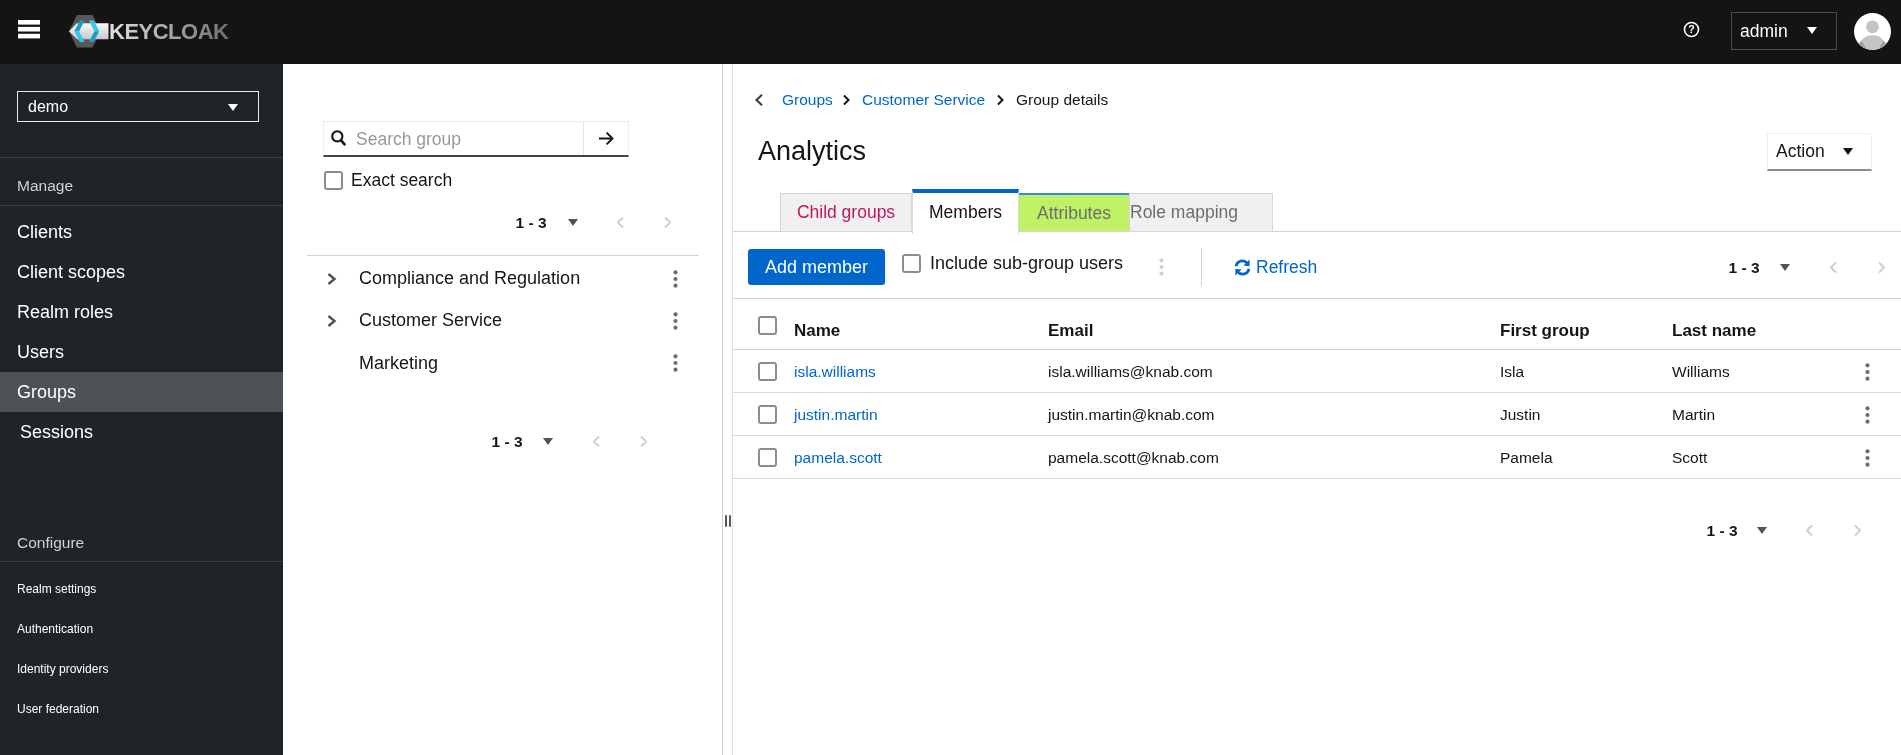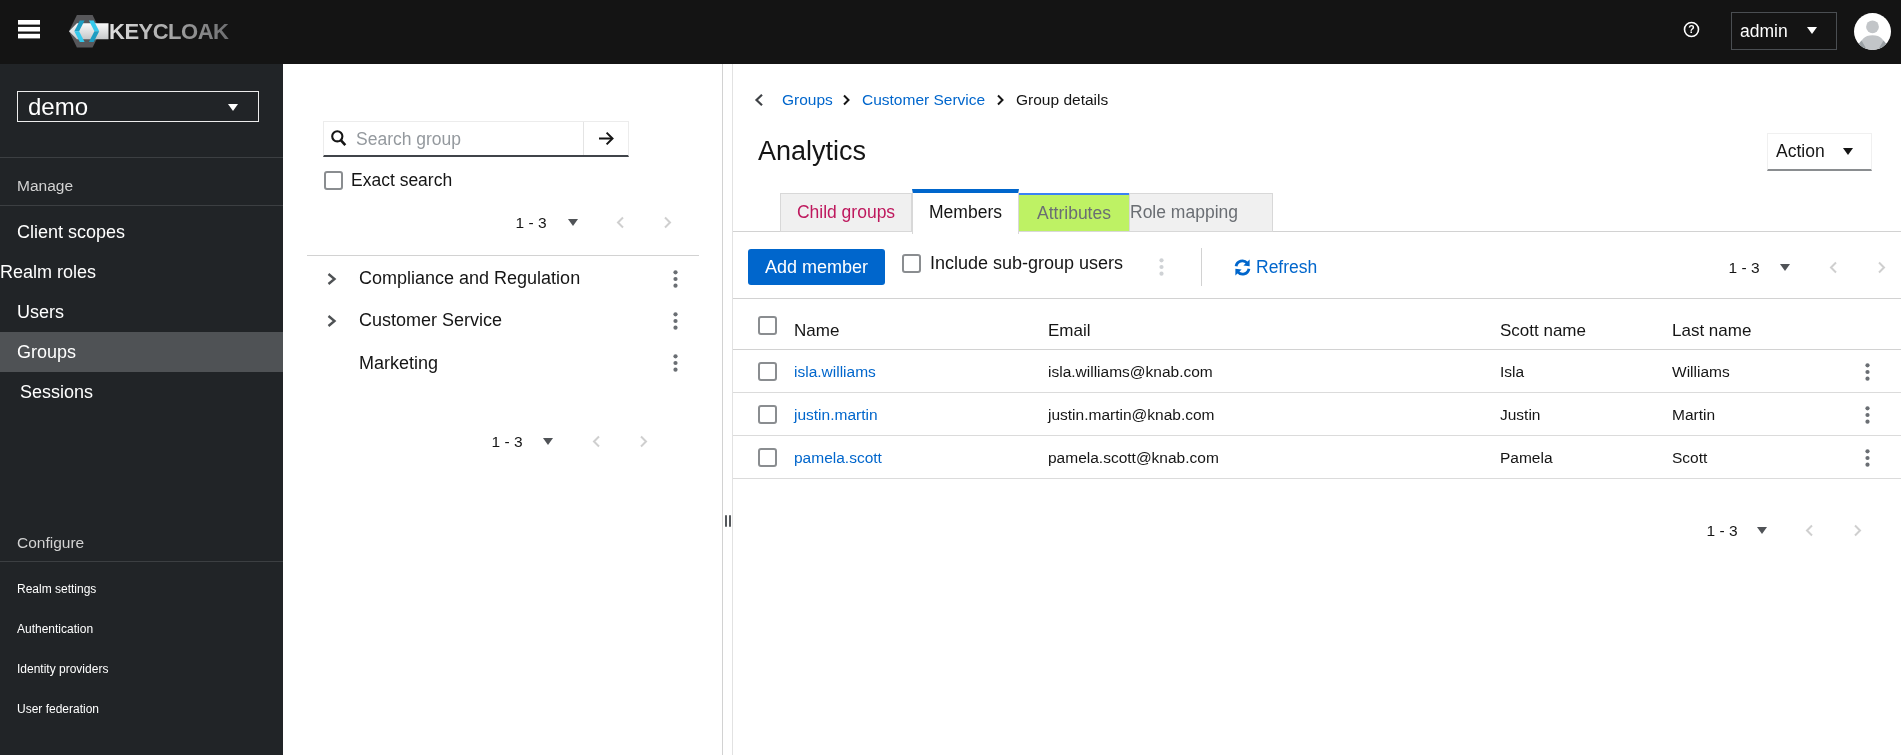--- a/index.html
+++ b/index.html
@@ -2,21 +2,21 @@
 <html><head>
 <meta charset="utf-8">
 <style>
 *{margin:0;padding:0;box-sizing:border-box}
 html,body{width:1901px;height:755px;overflow:hidden}
 body{font-family:"Liberation Sans",sans-serif;position:relative;background:#fff;color:#151515}
 .a{position:absolute}
 .caret{width:0;height:0;border-left:5.5px solid transparent;border-right:5.5px solid transparent;border-top:7px solid #505357}
 .cb{background:#fff;border:2px solid #8a8d90;border-radius:3px}
 .lnk{color:#0066cc;text-decoration:none}
-.b{font-weight:normal}
+.b{font-weight:bold}
 </style>
 </head>
 <body>
 
 <div class="a" style="left:0;top:0;width:1901px;height:64px;background:#141414">
   <svg class="a" style="left:18px;top:20px" width="22" height="19" viewBox="0 0 22 19">
     <rect x="0" y="0" width="22" height="4.6" fill="#fff"></rect>
     <rect x="0" y="6.9" width="22" height="4.6" fill="#fff"></rect>
     <rect x="0" y="13.8" width="22" height="4.6" fill="#fff"></rect>
   </svg>
@@ -58,28 +58,29 @@
       <circle cx="18.5" cy="13.8" r="6.4" fill="#c2c5c8"></circle>
       <path d="M5.5 37 C5.5 26.5 10.5 22.2 18.5 22.2 C26.5 22.2 31.5 26.5 31.5 37 Z" fill="#c2c5c8"></path>
       <path d="M2.5 37 L13 37 L7.5 27.5 C5 29.8 3.2 33 2.5 37 Z" fill="#9aa0a4"></path>
       <path d="M34.5 37 L24 37 L29.5 27.5 C32 29.8 33.8 33 34.5 37 Z" fill="#9aa0a4"></path>
     </g>
   </svg>
 </div>
 
 <div class="a" style="left:0;top:64px;width:283px;height:691px;background:#212427">
   <div class="a" style="left:17px;top:27px;width:242px;height:31px;border:1px solid #ededed"></div>
-  <div class="a" style="left:28px;top:27px;height:15px;line-height:31px;font-size:24px;color:#fff">demo</div>
+  <div class="a" style="left:28px;top:27px;height:15px;line-height:31px;font-size:16px;color:#fff">demo</div>
   <div class="a caret" style="left:228px;top:40px;border-top-color:#fff"></div>
   <div class="a" style="left:0;top:93px;width:283px;height:1px;background:#3c3f42"></div>
   <div class="a" style="left:17px;top:113px;font-size:15.5px;color:#d2d2d2">Manage</div>
   <div class="a" style="left:0;top:141px;width:283px;height:1px;background:#3c3f42"></div>
   <div class="a" style="left:0;top:148px;width:283px;font-size:18px;color:#fff">
+    <div style="height:40px;line-height:40px;padding-left:17px">Clients</div>
     <div style="height:40px;line-height:40px;padding-left:17px">Client scopes</div>
-    <div style="height:40px;line-height:40px;">Realm roles</div>
+    <div style="height:40px;line-height:40px;padding-left:17px">Realm roles</div>
     <div style="height:40px;line-height:40px;padding-left:17px">Users</div>
     <div style="height:40px;line-height:40px;padding-left:17px;background:#4f5255">Groups</div>
     <div style="height:40px;line-height:40px;padding-left:20px">Sessions</div>
   </div>
   <div class="a" style="left:17px;top:470px;font-size:15.5px;color:#d2d2d2">Configure</div>
   <div class="a" style="left:0;top:497px;width:283px;height:1px;background:#3c3f42"></div>
   <div class="a" style="left:0;top:505px;width:283px;font-size:12px;color:#fff">
     <div style="height:40px;line-height:40px;padding-left:17px">Realm settings</div>
     <div style="height:40px;line-height:40px;padding-left:17px">Authentication</div>
     <div style="height:40px;line-height:40px;padding-left:17px">Identity providers</div>
@@ -201,21 +202,21 @@
     <polyline points="7,1.5 2,6.5 7,11.5" fill="none" stroke="#cfcfcf" stroke-width="2"></polyline>
   </svg>
 <svg class="a" style="left:1877px;top:261px" width="9" height="13" viewBox="0 0 9 13">
     <polyline points="2,1.5 7,6.5 2,11.5" fill="none" stroke="#cfcfcf" stroke-width="2"></polyline>
   </svg>
 
 <div class="a" style="left:733px;top:298px;width:1168px;height:1px;background:#d2d2d2"></div>
 <div class="a cb" style="left:758px;top:316px;width:19px;height:19px"></div>
 <div class="a b" style="left:794px;top:320px;height:21px;line-height:21px;font-size:17px">Name</div>
 <div class="a b" style="left:1048px;top:320px;height:21px;line-height:21px;font-size:17px">Email</div>
-<div class="a b" style="left:1500px;top:320px;height:21px;line-height:21px;font-size:17px">Scott name</div>
+<div class="a b" style="left:1500px;top:320px;height:21px;line-height:21px;font-size:17px">First group</div>
 <div class="a b" style="left:1672px;top:320px;height:21px;line-height:21px;font-size:17px">Last name</div>
 <div class="a" style="left:733px;top:349px;width:1168px;height:1px;background:#d2d2d2"></div>
 
 <div class="a cb" style="left:758px;top:362px;width:19px;height:19px"></div>
 <div class="a lnk" style="left:794px;top:362px;height:20px;line-height:20px;font-size:15.5px">isla.williams</div>
 <div class="a" style="left:1048px;top:362px;height:20px;line-height:20px;font-size:15.5px">isla.williams@knab.com</div>
 <div class="a" style="left:1500px;top:362px;height:20px;line-height:20px;font-size:15.5px">Isla</div>
 <div class="a" style="left:1672px;top:362px;height:20px;line-height:20px;font-size:15.5px">Williams</div>
 <svg class="a" style="left:1865px;top:363px" width="5" height="18" viewBox="0 0 5 18">
     <circle cx="2.5" cy="2.3" r="2.1" fill="#6a6e73"></circle>

